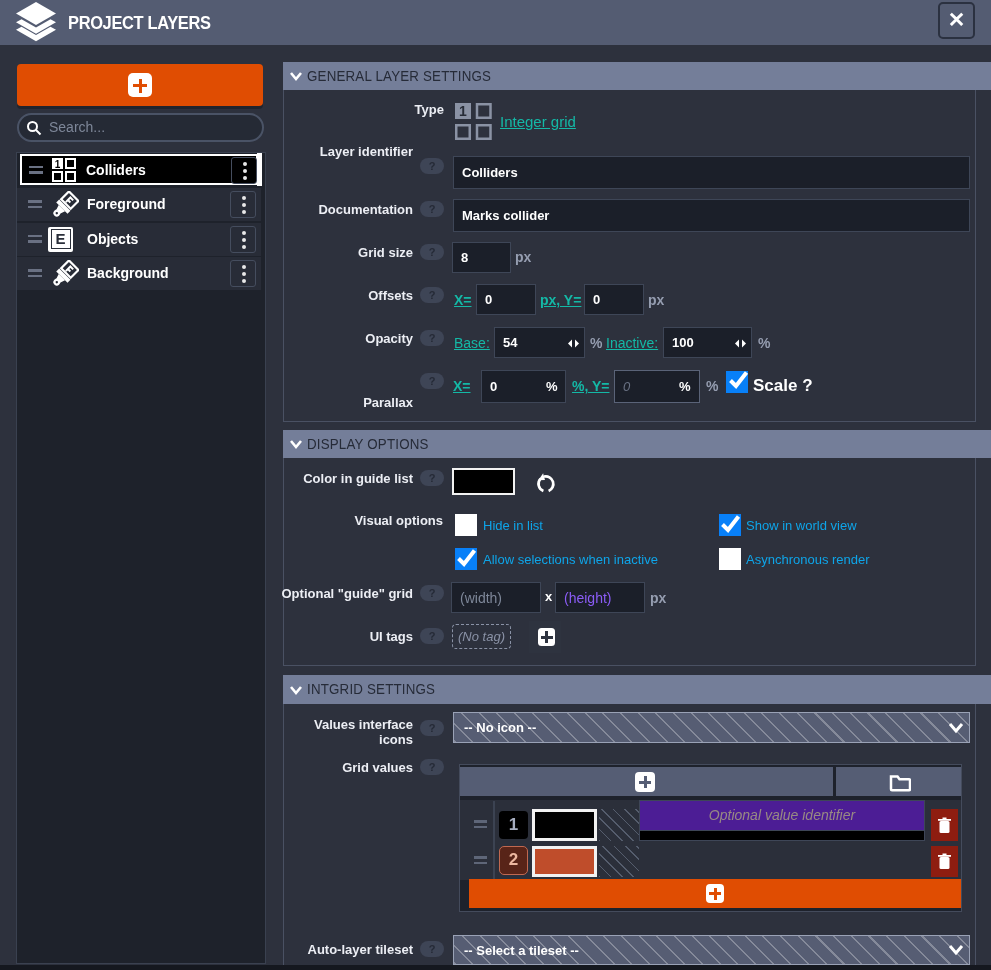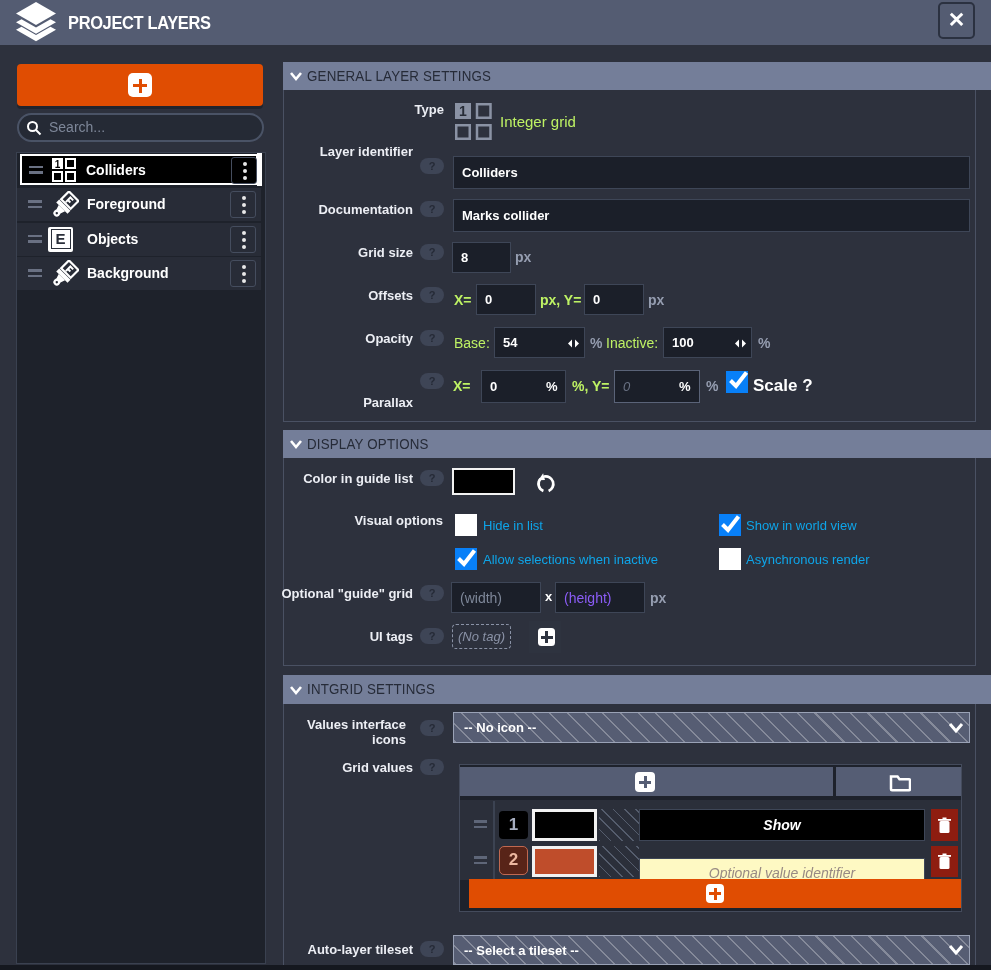--- a/index.html
+++ b/index.html
@@ -21,21 +21,21 @@
   .handle { position:absolute; left:11px; top:12px; width:14px; }
   .handle i { display:block; height:2.5px; background:#6a7183; margin-bottom:3px; }
   
   .sechead { left:283px; width:830px; height:28px; background:#747e99; color:#262b38; font-size:14.5px; line-height:28px; padding-left:24px; }
   .sechead span { display:inline-block; transform:scaleX(0.92); transform-origin:left; letter-spacing:0.2px; }
   .secbody { left:283px; width:693px; background:#2d313d; border:1px solid #4a5163; border-top:none; }
   
   .lbl { color:#eceef4; font-size:13px; font-weight:bold; text-align:right; width:200px; }
   .pill { left:420px; width:24px; height:16px; border-radius:8px; background:#3e4556; color:#252a36; font-size:11px; font-weight:bold; text-align:center; line-height:16px; }
   .inp { background:#1b1f29; border:1px solid #3e4657; color:#fff; font-size:13px; font-weight:bold; padding-left:8px; display:flex; align-items:center; }
-  .gray { color:#bef264; font-size:14px; }
+  .gray { color:#14b8a6; font-size:14px;text-decoration:underline; }
   .graybold { color:#959db0; font-size:14px; font-weight:bold; }
   .cb { width:22px; height:22px; background:#fff; }
   .cb.on { background:#0880f8; }
   .cbl { color:#0ea5e9; font-size:13px; }
   .stripesel { background:#565d73 repeating-linear-gradient(45deg, rgba(255,255,255,0.28) 0 1.5px, transparent 1.5px 12.5px); border:1.5px solid #9aa2b6; color:#fff; font-size:13px; font-weight:bold; display:flex; align-items:center; padding-left:10px; }
 </style>
 </head>
 <body>
 
 <div class="abs" id="topbar"></div>
@@ -250,21 +250,21 @@
 <div class="abs" style="left:538px;top:628px;width:17px;height:18px;background:#fff;border-radius:3.5px"></div>
 <div class="abs" style="left:540.5px;top:635.5px;width:12px;height:3px;background:#2e333f"></div>
 <div class="abs" style="left:545px;top:631px;width:3px;height:12px;background:#2e333f"></div>
 
 <div class="abs sechead" style="top:675px;height:29px;line-height:29px"><span>INTGRID SETTINGS</span></div>
 <svg class="abs" style="left:289px;top:684px" width="14" height="12" viewBox="0 0 14 12">
     <polyline points="2,3 7,9 12,3" fill="none" stroke="#fff" stroke-width="2.6"></polyline>
   </svg>
 <div class="abs secbody" style="top:704px;height:266px;border-bottom:none"></div>
 
-<div class="abs lbl" style="left:206px;top:717px">Values interface<br>icons</div>
+<div class="abs lbl" style="left:213px;top:717px">Values interface<br>icons</div>
 <div class="abs pill" style="top:720px">?</div>
 <div class="abs stripesel" style="left:453px;top:712px;width:517px;height:31px">-- No icon --</div>
 <svg class="abs" style="left:948px;top:722px" width="16" height="12" viewBox="0 0 16 12">
     <polyline points="2,2 8,9 14,2" fill="none" stroke="#fff" stroke-width="3"></polyline>
   </svg>
 
 <div class="abs lbl" style="left:213px;top:760px">Grid values</div>
 <div class="abs pill" style="top:759px">?</div>
 
 <div class="abs" style="left:459px;top:764px;width:503px;height:148px;background:#1e222c;border:1px solid #444b5c"></div>
@@ -295,21 +295,21 @@
     <rect x="5.5" y="0.5" width="4" height="2" fill="#fff"></rect>
   </svg>
 
 <div class="abs" style="left:599px;top:846px;width:40px;height:31px;background:repeating-linear-gradient(45deg, #555d6d 0 1.1px, transparent 1.1px 8px)"></div>
 <div class="abs handle" style="left:474px;top:856px;width:13px">
     <i style="background:#5e6678"></i>
     <i style="background:#5e6678"></i>
   </div>
 <div class="abs" style="left:499px;top:846px;width:29px;height:29px;background:#582418;border:1.5px solid #c06850;border-radius:5px;color:#ecb79f;font-size:17px;font-weight:bold;text-align:center;line-height:26px">2</div>
 <div class="abs" style="left:532px;top:846px;width:65px;height:31px;background:#bf4d2b;border:3px solid #f2f2f2"></div>
-<div class="abs" style="left:639px;top:858px;width:286px;height:31px;background:#fef9c3;border:1px solid #3e4657;color:#988a84;font-size:14px;font-style:italic;text-align:center;line-height:29px">Optional value identifier</div>
+<div class="abs" style="left:639px;top:800px;width:286px;height:31px;background:#4c1d95;border:1px solid #3e4657;color:#988a84;font-size:14px;font-style:italic;text-align:center;line-height:29px">Optional value identifier</div>
 <div class="abs" style="left:931px;top:846px;width:27px;height:31px;background:#8e1d10"></div>
 <svg class="abs" style="left:937px;top:853px" width="15" height="17" viewBox="0 0 15 17">
     <rect x="2.5" y="4" width="10" height="12" rx="1.5" fill="#fff"></rect>
     <rect x="1" y="2" width="13" height="1.8" fill="#fff"></rect>
     <rect x="5.5" y="0.5" width="4" height="2" fill="#fff"></rect>
   </svg>
 
 <div class="abs" style="left:469px;top:879px;width:492px;height:29px;background:#e04d02"></div>
 <div class="abs" style="left:706px;top:884px;width:18px;height:19px;background:#fff;border-radius:4px"></div>
 <div class="abs" style="left:709px;top:892px;width:12px;height:3px;background:#e04d02"></div>

